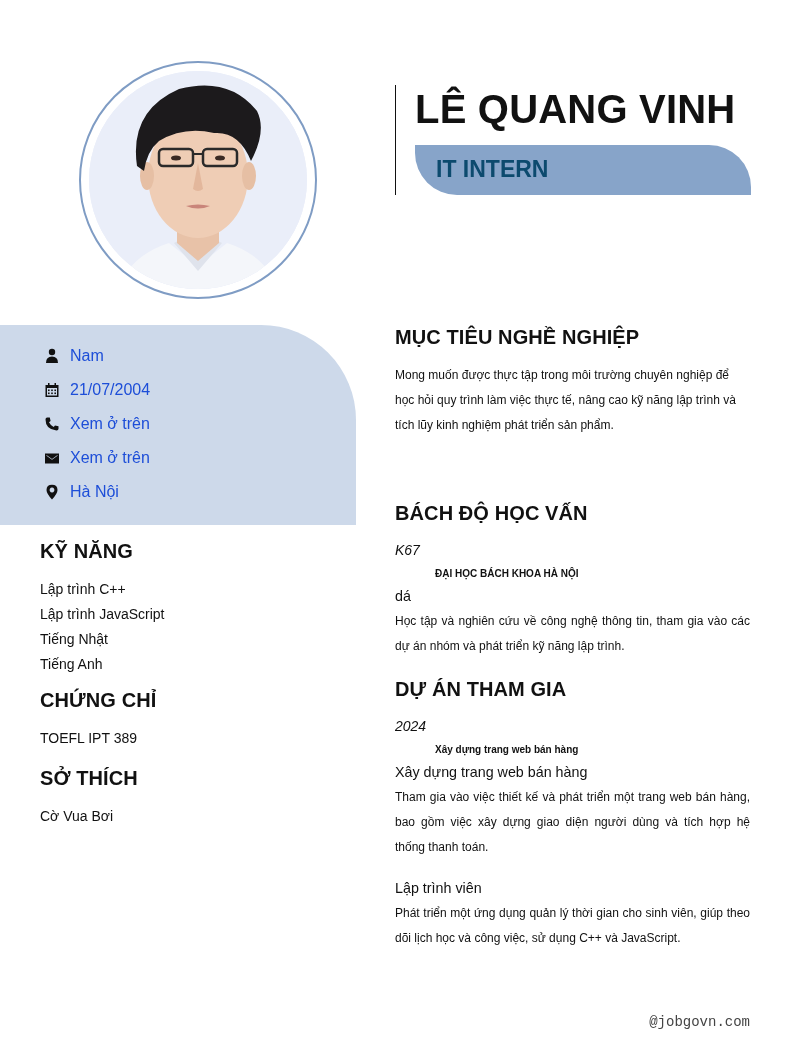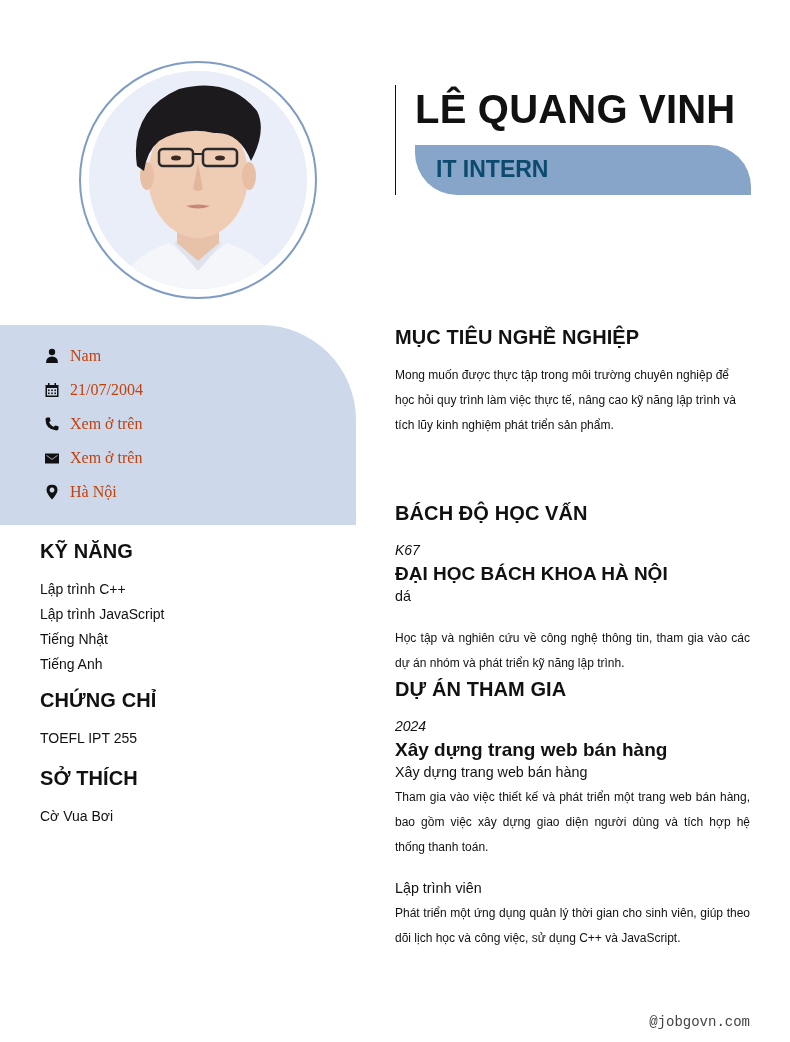--- a/index.html
+++ b/index.html
@@ -24,31 +24,31 @@
     }
     .title-pill span { position: absolute; left: 21px; top: 11px; font-size: 23px; font-weight: 700; color: #0c4a6e; }
 
     .info-panel {
       position: absolute; left: 0; top: 325px; width: 356px; height: 200px;
       background: #cdd9ea; border-top-right-radius: 95px;
     }
     .info-row { position: absolute; left: 42px; height: 20px; display: flex; align-items: center; }
     .info-row .ic { width: 20px; height: 20px; display: flex; align-items: center; justify-content: center; }
     .info-row .ic svg { width: 16px; height: 16px; fill: #111; }
-    .info-row .txt { margin-left: 8px; font-size: 16px; color: #c2410c; font-family: Liberation Serif, serif; }
+    .info-row .txt { margin-left: 8px; font-size: 16px; color: #1d4ed8; }
 
     .left-col { position: absolute; left: 40px; top: 540px; width: 300px; }
     .sec-title { font-size: 20px; font-weight: 700; color: #111; letter-spacing: 0.1px; }
     .left-item { font-size: 14px; color: #111; line-height: 25px; }
 
     .right-col { position: absolute; left: 395px; width: 355px; }
     .body-text { font-size: 12px; line-height: 25px; color: #111; }
     .justify { text-align: justify; }
     .italic { font-style: italic; font-size: 14px; line-height: 23px; }
-    .bold-line { font-weight: 700; font-size: 19px; line-height: 23px; }
+    .bold-line { font-weight: 700; font-size: 10px; line-height: 23px; margin-left: 40px; }
     .plain-line { font-size: 14.3px; line-height: 23px; }
 
     .watermark { position: absolute; right: 40px; top: 1014px; font-family: "Liberation Mono", monospace; font-size: 14px; color: #444; }
   </style>
 </head>
 <body>
 
 <div class="avatar-ring">
   <div class="avatar-photo">
     <svg viewBox="0 0 218 218">
@@ -145,21 +145,21 @@
     <div style="margin-top:14px;">
       <div class="left-item">Lập trình C++</div>
       <div class="left-item">Lập trình JavaScript</div>
       <div class="left-item">Tiếng Nhật</div>
       <div class="left-item">Tiếng Anh</div>
     </div>
   </div>
   <div style="margin-top:12px;">
     <div class="sec-title">CHỨNG CHỈ</div>
     <div style="margin-top:14px;">
-      <div class="left-item">TOEFL IPT 255</div>
+      <div class="left-item">TOEFL IPT 389</div>
     </div>
   </div>
   <div style="margin-top:16px;">
     <div class="sec-title">SỞ THÍCH</div>
     <div style="margin-top:14px;">
       <div class="left-item">Cờ Vua Bơi</div>
     </div>
   </div>
 </div>
 
@@ -167,21 +167,21 @@
   <div class="sec-title">MỤC TIÊU NGHỀ NGHIỆP</div>
   <div class="body-text" style="margin-top:14px;">Mong muốn được thực tập trong môi trường chuyên nghiệp để học hỏi quy trình làm việc thực tế, nâng cao kỹ năng lập trình và tích lũy kinh nghiệm phát triển sản phẩm.</div>
 </div>
 
 <div class="right-col" style="top:502px;">
   <div class="sec-title">BÁCH ĐỘ HỌC VẤN</div>
   <div style="margin-top:14px;">
     <div class="italic">K67</div>
     <div class="bold-line">ĐẠI HỌC BÁCH KHOA HÀ NỘI</div>
     <div class="plain-line">dá</div>
-    <div class="body-text justify" style="margin-top:18px;">Học tập và nghiên cứu về công nghệ thông tin, tham gia vào các dự án nhóm và phát triển kỹ năng lập trình.</div>
+    <div class="body-text justify" style="margin-top:1px;">Học tập và nghiên cứu về công nghệ thông tin, tham gia vào các dự án nhóm và phát triển kỹ năng lập trình.</div>
   </div>
 </div>
 
 <div class="right-col" style="top:678px;">
   <div class="sec-title">DỰ ÁN THAM GIA</div>
   <div style="margin-top:14px;">
     <div class="italic">2024</div>
     <div class="bold-line">Xây dựng trang web bán hàng</div>
     <div class="plain-line">Xây dựng trang web bán hàng</div>
     <div class="body-text justify" style="margin-top:1px;">Tham gia vào việc thiết kế và phát triển một trang web bán hàng, bao gồm việc xây dựng giao diện người dùng và tích hợp hệ thống thanh toán.</div>

